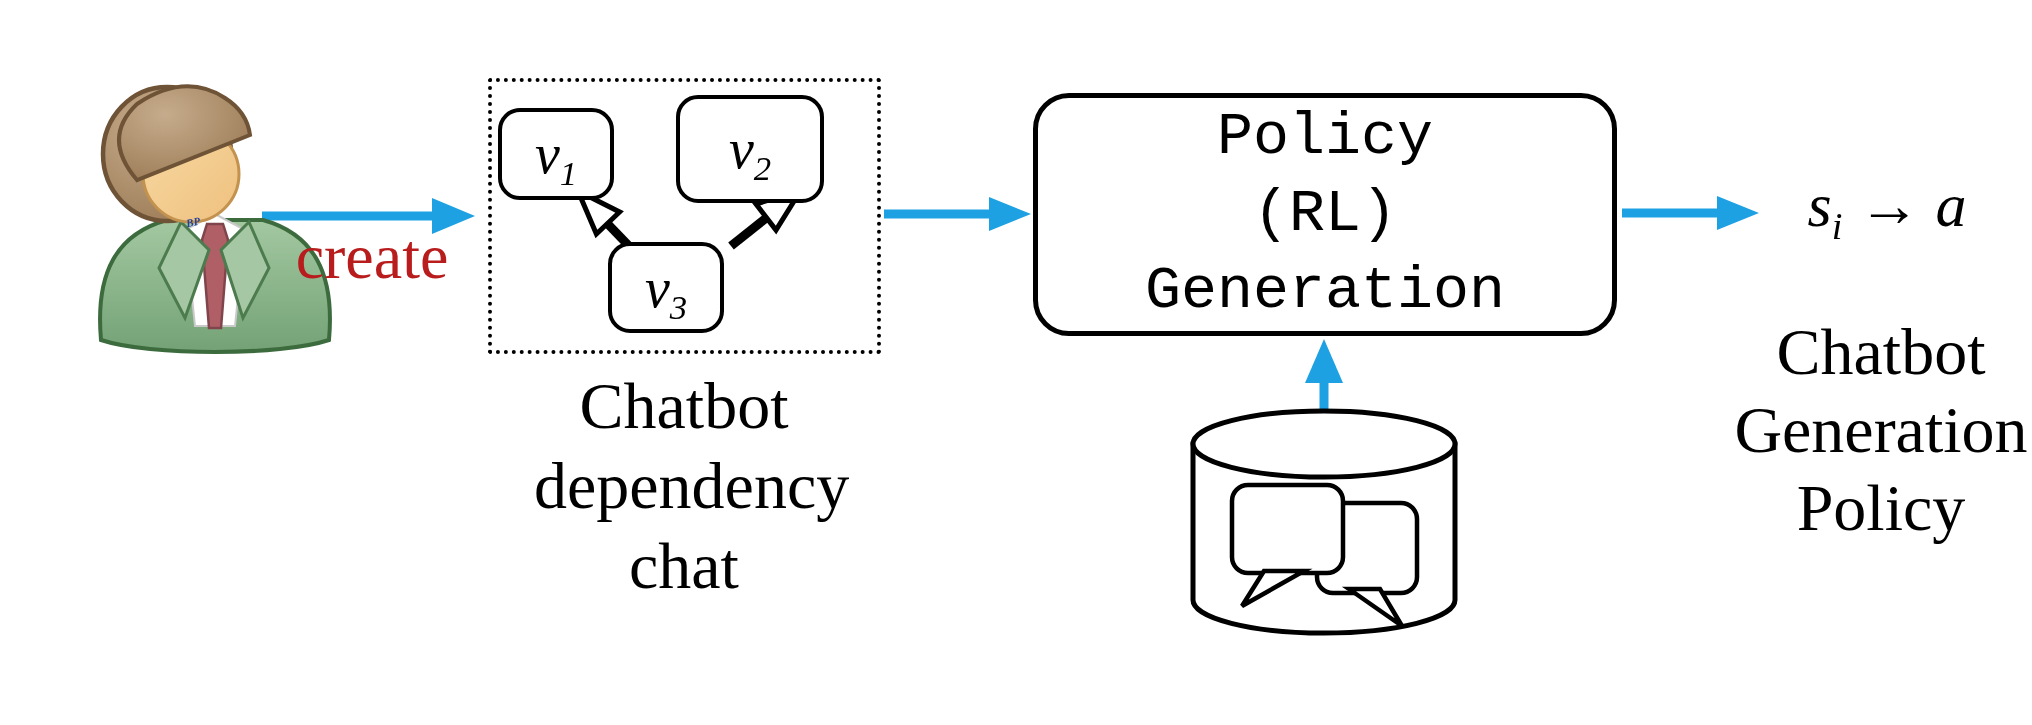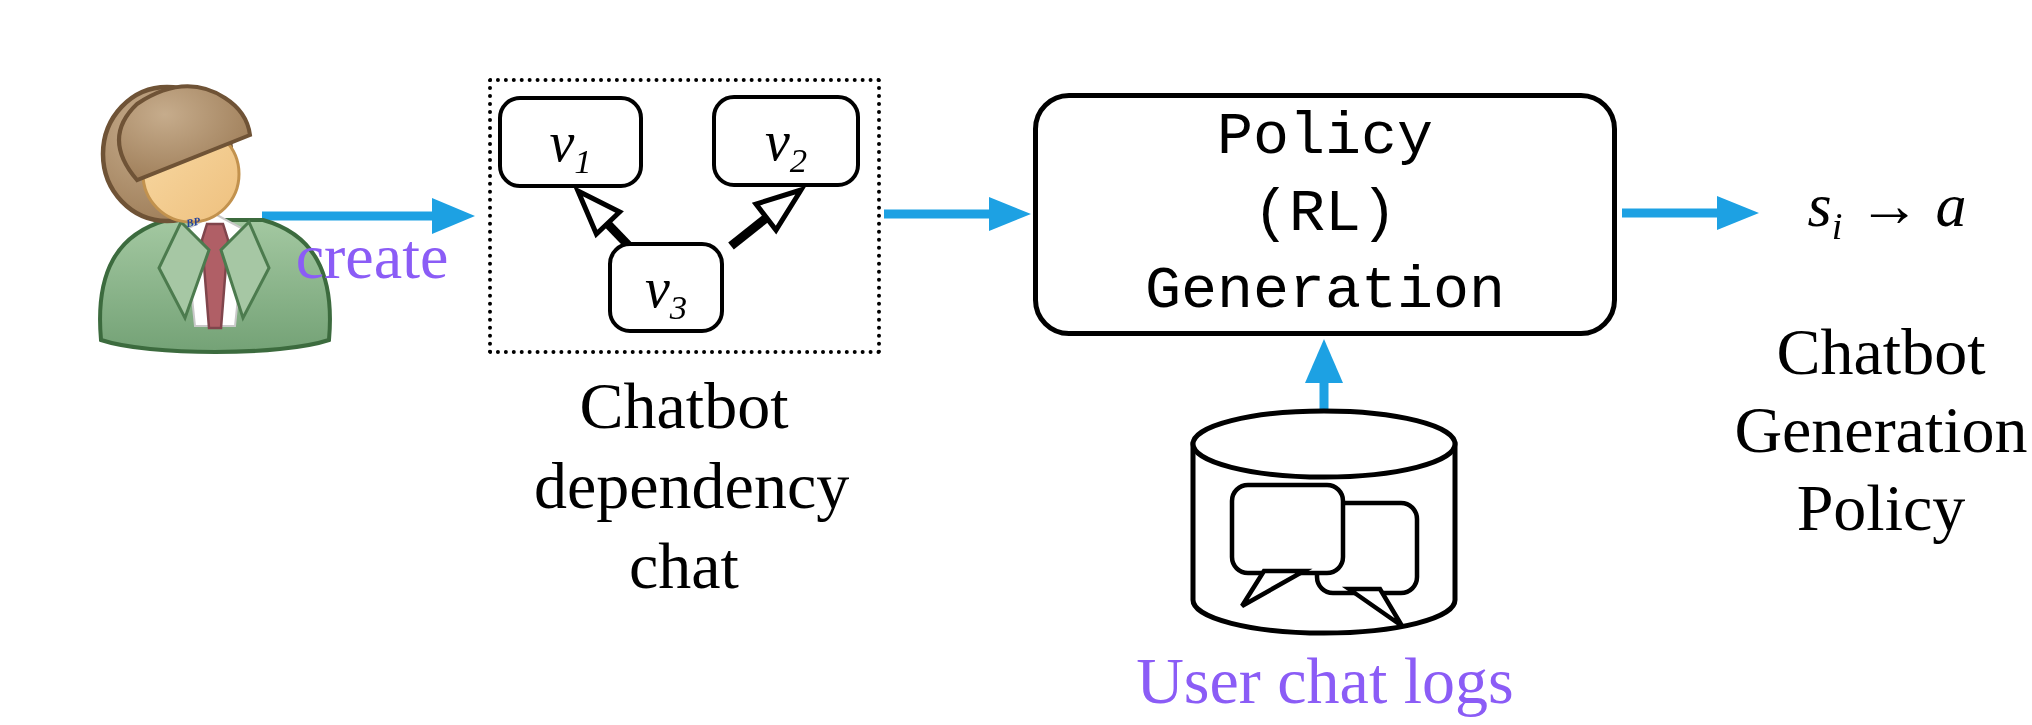--- a/index.html
+++ b/index.html
@@ -3,21 +3,21 @@
 <meta charset="utf-8">
 <style>
   html,body{margin:0;padding:0;background:#fff;}
   #canvas{
     position:relative;width:2032px;height:725px;background:#ffffff;overflow:hidden;
     font-family:"Liberation Serif","DejaVu Serif",serif;color:#000;
   }
   .abs{position:absolute;}
   svg{display:block;}
   .label{
-    text-align:center;font-size:66px;line-height:74px;color:#8b5cf6;
+    text-align:center;font-size:66px;line-height:74px;color:#b91c1c;
     font-family:"Liberation Serif","DejaVu Serif",serif;white-space:nowrap;
   }
   .caption-line{text-align:center;font-size:66px;line-height:80px;white-space:nowrap;}
   .exec .caption-line{line-height:78px;}
   .vnode{
     position:absolute;border:4px solid #000;border-radius:22px;background:#fff;
     display:flex;align-items:center;justify-content:center;box-sizing:border-box;
   }
   .math{font-style:italic;font-family:"Liberation Serif","DejaVu Serif",serif;}
   .vnode .math{font-size:56px;}
@@ -123,24 +123,24 @@
     <path d="M 164 144 L 136 172 L 158 240 L 184 190 Z" fill="#a6c7a4" stroke="#4c7b4e" stroke-width="3"></path>
 
     <ellipse cx="82" cy="76" rx="64" ry="67" fill="url(#gHair)" stroke="#6f5336" stroke-width="4.5"></ellipse>
     <circle cx="106" cy="96" r="48" fill="url(#gFace)" stroke="#c2924e" stroke-width="3"></circle>
     <path d="M 165 57 L 52 102 Q 16 60 52 26 Q 100 -6 140 20 Q 162 34 165 57 Z" fill="url(#gHair)" stroke="#6f5336" stroke-width="4"></path>
   </svg>
   <span class="monogram">BP</span>
 
   <div class="dotted-box"></div>
 
-  <div class="vnode" style="left:498px;top:96px;width:145px;height:92px">
+  <div class="vnode" style="left:498px;top:108px;width:116px;height:92px">
     <span class="math"><span>v</span><sub>1</sub></span>
   </div>
-  <div class="vnode" style="left:712px;top:95px;width:148px;height:92px">
+  <div class="vnode" style="left:676px;top:95px;width:148px;height:108px">
     <span class="math"><span>v</span><sub>2</sub></span>
   </div>
   <div class="vnode" style="left:608px;top:242px;width:116px;height:91px">
     <span class="math"><span>v</span><sub>3</sub></span>
   </div>
 
   <div class="policy-box">
     <div class="policy-line">Policy</div>
     <div class="policy-line">(RL)</div>
     <div class="policy-line">Generation</div>
@@ -160,15 +160,14 @@
     <span class="arrow-glyph">→</span>
     <span>a</span>
   </div>
 
   <div class="abs exec" style="left:1731px;top:313px;width:300px">
     <div class="caption-line">Chatbot</div>
     <div class="caption-line">Generation</div>
     <div class="caption-line">Policy</div>
   </div>
 
-  <div class="abs label" style="left:1125px;top:644px;width:400px">User chat logs</div>
 
 </div>
 
 </body></html>

